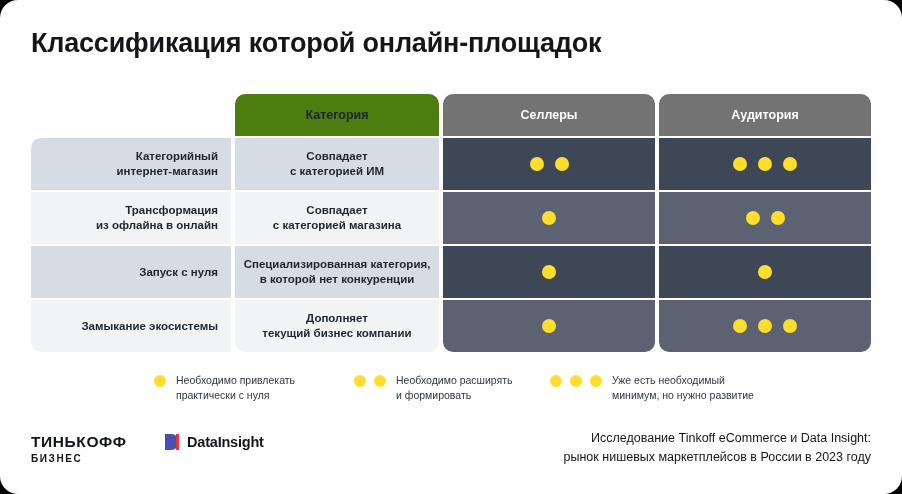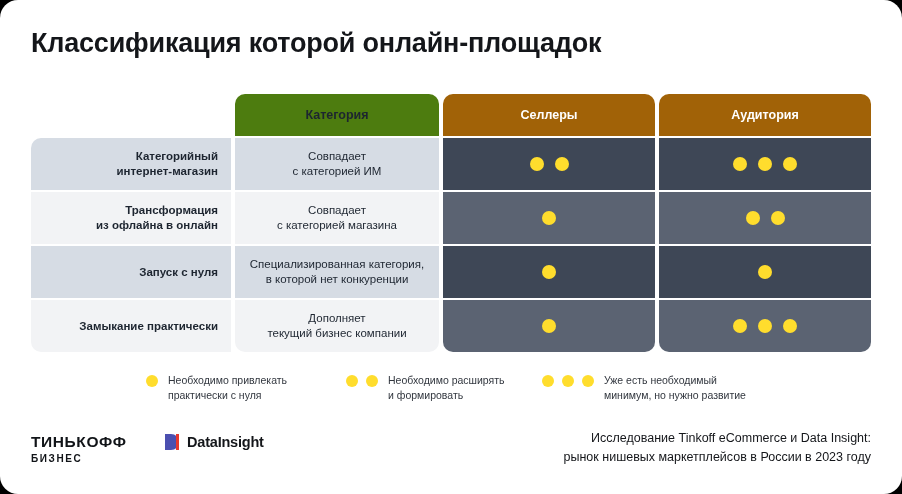--- a/index.html
+++ b/index.html
@@ -71,39 +71,39 @@
   }
   .hrow .c-label {
     background: transparent;
   }
   .hrow .c-cat {
     background: #4d7c0f;
     color: #1d2530;
     border-radius: 10px 10px 0 0;
   }
   .hrow .c-sell, .hrow .c-aud {
-    background: #a16207;
+    background: #737373;
     color: #ffffff;
     border-radius: 10px 10px 0 0;
   }
 
   
   .brow .cell { height: 52px; }
   .brow .c-label, .brow .c-cat {
     font-size: 11.5px;
     line-height: 15px;
     color: #1d2530;
   }
   .brow .c-label {
     font-weight: bold;
     justify-content: flex-end;
     padding-right: 13px;
     text-align: right;
   }
-  .brow .c-cat { font-weight: normal; }
+  .brow .c-cat { font-weight: bold; }
 
   
   .tint-a .c-label, .tint-a .c-cat { background: #d6dce4; }
   .tint-b .c-label, .tint-b .c-cat { background: #f2f3f5; }
   .tint-a .c-sell, .tint-a .c-aud { background: #3e4756; }
   .tint-b .c-sell, .tint-b .c-aud { background: #5b6372; }
 
   
   .r-first .c-label { border-radius: 10px 0 0 0; }
   .r-last  .c-label { border-radius: 0 0 0 10px; }
@@ -120,21 +120,21 @@
     width: 14px;
     height: 14px;
     border-radius: 50%;
     background: #ffdd2d;
     flex: none;
   }
 
   
   .legend {
     position: absolute;
-    left: 146px;
+    left: 154px;
     top: 373px;
     display: flex;
     align-items: flex-start;
     justify-content: space-between;
   }
   .legend-item {
     display: flex;
     align-items: flex-start;
     gap: 10px;
   }
@@ -264,21 +264,21 @@
         </div>
       </div>
       <div class="cell c-aud">
         <div class="dots">
           <span class="dot"></span>
         </div>
       </div>
     </div>
 
     <div class="trow brow tint-b r-last">
-      <div class="cell c-label" style="white-space:pre-line">Замыкание практически</div>
+      <div class="cell c-label" style="white-space:pre-line">Замыкание экосистемы</div>
       <div class="cell c-cat" style="white-space:pre-line">Дополняет
 текущий бизнес компании</div>
       <div class="cell c-sell">
         <div class="dots">
           <span class="dot"></span>
         </div>
       </div>
       <div class="cell c-aud">
         <div class="dots">
           <span class="dot"></span>

